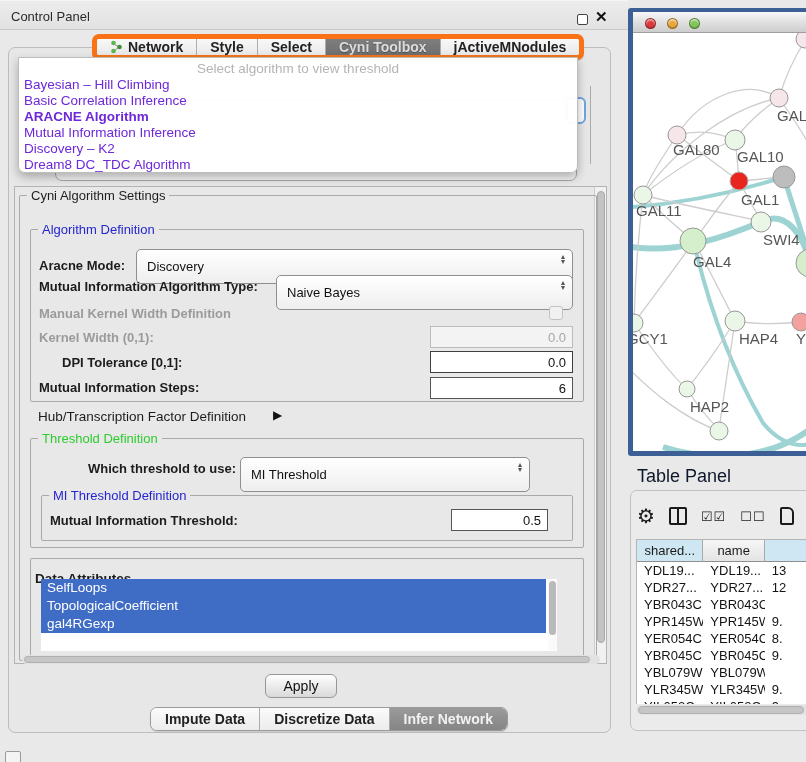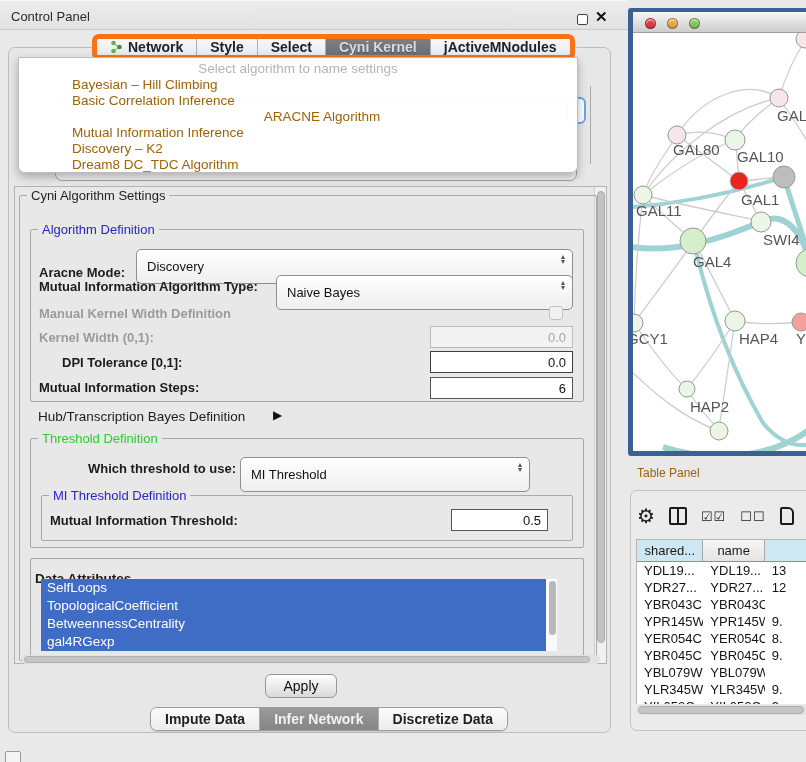--- a/index.html
+++ b/index.html
@@ -32,22 +32,22 @@
   .frag-blue-combo { position:absolute; left:566px; top:97px; width:20px; height:27px;
     border:2px solid #6ea6dc; border-radius:6px; background:#fdfdfd; z-index:6; }
   .frag-group-line { position:absolute; left:590px; top:86px; width:1px; height:78px; background:#aaaaaa; z-index:6; }
 
   
   .popup { position:absolute; left:18px; top:57px; width:560px; height:116px;
     background:rgba(255,255,255,0.97); border:1px solid #bdbdbd; border-radius:0 0 7px 7px;
     box-shadow:0 4px 10px rgba(0,0,0,0.28); z-index:40; }
   .popup-prompt { position:absolute; left:0; top:3px; width:100%; text-align:center; font-size:13.5px; color:#b4b4b4; }
   .popup-items { position:absolute; left:5px; top:19px; right:5px; }
-  .popup-item { font-size:13.5px; color:#a16207; line-height:16px; white-space:nowrap;margin-left:48px; }
-  .popup-item.sel { font-weight:normal;text-align:center; }
+  .popup-item { font-size:13.5px; color:#6d28d9; line-height:16px; white-space:nowrap; }
+  .popup-item.sel { font-weight:bold; }
 
   
   .settings-outer { position:absolute; left:14px; top:186px; width:593px; height:478px;
     border:1px solid #b3b3b3; background:#e8e8e8; }
   .vscroll { position:absolute; right:0; top:0; width:12px; height:100%; background:#f1f1f1; border-left:1px solid #cfcfcf; }
   .vscroll .thumb { position:absolute; left:1.5px; top:4px; width:8px; height:452px; background:#c3c3c3; border:1px solid #a9a9a9; border-radius:5px; }
 
   .grp { position:absolute; border:1px solid #a9a9a9; border-radius:2px; }
   .grp-lbl { position:absolute; top:-8px; left:7px; background:#e8e8e8; padding:0 4px; font-size:13px; white-space:nowrap; }
   .lbl-dark { color:#1f1f1f; }
@@ -97,21 +97,21 @@
   
   .netwin { position:absolute; left:628px; top:8px; width:184px; height:448px;
     background:#3c5f96; border-radius:3px; padding:4px 0 5px 5px; }
   .netwin-inner { position:absolute; left:5px; top:4px; width:179px; height:439px; background:#ffffff; }
   .net-titlebar { position:absolute; left:0; top:0; width:100%; height:21px;
     background:linear-gradient(#f7f7f7 0%, #e3e3e3 45%, #cdcdcd 100%); border-bottom:1px solid #9f9f9f; }
   .tl { position:absolute; top:5.5px; width:11px; height:11px; border-radius:50%; box-shadow:inset 0 1.5px 1.5px rgba(255,255,255,0.65), inset 0 -1px 1px rgba(0,0,0,0.2); border:0.5px solid rgba(0,0,0,0.35); }
   .net-canvas { position:absolute; left:0; top:21px; width:179px; height:418px; background:#ffffff; overflow:hidden; }
 
   
-  .tp-label { position:absolute; left:637px; top:466px; font-size:12px; color:#a16207; }
+  .tp-label { position:absolute; left:637px; top:466px; font-size:18px; color:#0f172a; }
   .tp-panel { position:absolute; left:630px; top:490px; width:182px; height:241px;
     background:#ebebeb; border:1px solid #c2c2c2; border-radius:7px 0 0 7px; }
   .tp-toolbar { position:absolute; left:6px; top:8px; height:34px; display:flex; align-items:center; gap:14px; color:#1a1a1a; }
   .tp-gear { font-size:20px; }
   .tp-cols { width:18px; height:18px; border:2px solid #1a1a1a; border-radius:2px; position:relative; }
   .tp-cols:after { content:""; position:absolute; left:6px; top:0; width:2px; height:14px; background:#1a1a1a; }
   .tp-checks { font-size:13px; letter-spacing:1px; }
   .tp-page { width:14px; height:18px; border:2px solid #1a1a1a; border-radius:2px 6px 2px 2px; }
   .tp-tablewrap { position:absolute; left:5px; top:48px; width:180px; height:165px; background:#ffffff; overflow:hidden; border-top:1px solid #b5b5b5; border-left:1px solid #b5b5b5; }
   .tp-header { display:flex; height:22px; }
@@ -146,33 +146,33 @@
         </svg>
         <span>Network</span>
       </div>
       <div class="tab">
         <span>Style</span>
       </div>
       <div class="tab">
         <span>Select</span>
       </div>
       <div class="tab active">
-        <span>Cyni Kernel</span>
+        <span>Cyni Toolbox</span>
       </div>
       <div class="tab">
         <span>jActiveMNodules</span>
       </div>
     </div>
 
   <div class="frag-combo-bottom"></div>
   <div class="frag-blue-combo"></div>
   <div class="frag-group-line"></div>
 
   <div class="popup">
-    <div class="popup-prompt">Select algorithm to name settings</div>
+    <div class="popup-prompt">Select algorithm to view threshold</div>
     <div class="popup-items">
         <div class="popup-item">Bayesian – Hill Climbing</div>
         <div class="popup-item">Basic Correlation Inference</div>
         <div class="popup-item sel">ARACNE Algorithm</div>
         <div class="popup-item">Mutual Information Inference</div>
         <div class="popup-item">Discovery – K2</div>
         <div class="popup-item">Dream8 DC_TDC Algorithm</div>
       </div>
   </div>
 
@@ -180,21 +180,21 @@
     <div class="vscroll">
         <div class="thumb"></div>
       </div>
 
     <div class="grp" style="left:4px; top:8px; width:578px; height:466px;">
       <div class="grp-lbl lbl-dark">Cyni Algorithm Settings</div>
 
       <div class="grp" style="left:10px; top:33px; width:554px; height:173px;">
         <div class="grp-lbl lbl-blue">Algorithm Definition</div>
 
-        <div class="fldlbl" style="left:8px; top:35px;">Aracne Mode:</div>
+        <div class="fldlbl" style="left:8px; top:28px;">Aracne Mode:</div>
         <div class="combo" style="left:105px; top:19px; width:437px;">
           <span>Discovery</span>
           <span class="spin">
               <span>▴</span>
               <span>▾</span>
             </span>
         </div>
 
         <div class="fldlbl" style="left:8px; top:49px;">Mutual Information Algorithm Type:</div>
         <div class="combo" style="left:245px; top:45px; width:297px;">
@@ -211,21 +211,21 @@
         <div class="fldlbl dis" style="left:8px; top:100px;">Kernel Width (0,1):</div>
         <div class="tfield dis" style="left:399px; top:96px; width:143px;">0.0</div>
 
         <div class="fldlbl" style="left:8px; top:125px;margin-left:23px;">DPI Tolerance [0,1]:</div>
         <div class="tfield thick" style="left:399px; top:121px; width:143px;">0.0</div>
 
         <div class="fldlbl" style="left:8px; top:150px;">Mutual Information Steps:</div>
         <div class="tfield" style="left:399px; top:147px; width:143px;">6</div>
       </div>
 
-      <div class="fldlbl" style="left:18px; top:213px; font-weight:normal; font-size:13.5px;">Hub/Transcription Bayes Definition</div>
+      <div class="fldlbl" style="left:18px; top:213px; font-weight:normal; font-size:13.5px;">Hub/Transcription Factor Definition</div>
       <div class="arrow" style="position:absolute; left:253px; top:212px;">▶</div>
 
       <div class="grp" style="left:10px; top:242px; width:554px; height:110px;">
         <div class="grp-lbl lbl-green">Threshold Definition</div>
 
         <div class="fldlbl" style="left:57px; top:22px;">Which threshold to use:</div>
         <div class="combo" style="left:209px; top:18px; width:290px;">
           <span>MI Threshold</span>
           <span class="spin">
               <span>▴</span>
@@ -241,37 +241,36 @@
       </div>
 
       <div class="grp" style="left:10px; top:362px; width:554px; height:100px; border-bottom:none;">
         <div class="fldlbl" style="left:4px; top:12px; font-size:13.5px;">Data Attributes</div>
       </div>
     </div>
 
     <div class="attr-list">
         <div class="attr-item">SelfLoops</div>
         <div class="attr-item">TopologicalCoefficient</div>
-        <div class="attr-item">BetweennessCentrality</div>
         <div class="attr-item">gal4RGexp</div>
       </div>
     <div class="attr-scroll">
         <div class="thumb"></div>
       </div>
     <div class="hscroll" style="left:7px; top:468px; width:578px;">
       <div class="thumb" style="left:2px; width:566px;"></div>
     </div>
   </div>
 
   <div class="apply-btn">Apply</div>
 
   <div class="bottom-tabbar">
       <div class="btab">Impute Data</div>
+      <div class="btab">Discretize Data</div>
       <div class="btab active">Infer Network</div>
-      <div class="btab">Discretize Data</div>
     </div>
 
   <div class="mini-icon"></div>
 
   <div class="netwin" style="background: rgb(60, 95, 150);">
     <div class="netwin-inner">
       <div class="net-titlebar">
         <div class="tl" style="left: 12px; background: rgb(222, 57, 61);"></div>
         <div class="tl" style="left: 34px; background: rgb(233, 166, 60);"></div>
         <div class="tl" style="left: 56px; background: rgb(127, 198, 84);"></div>

